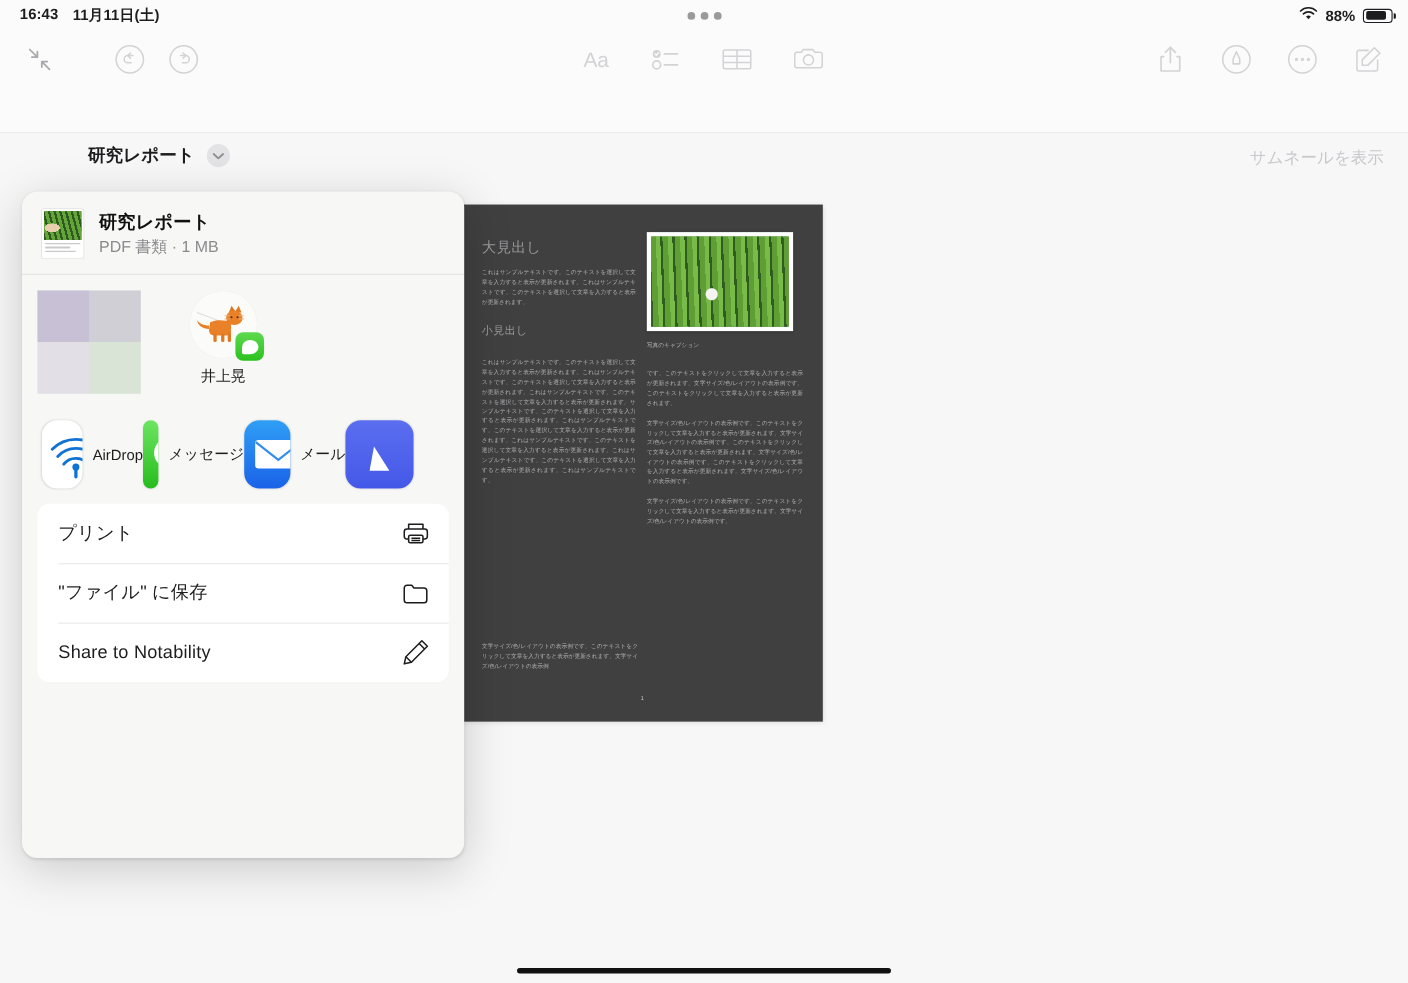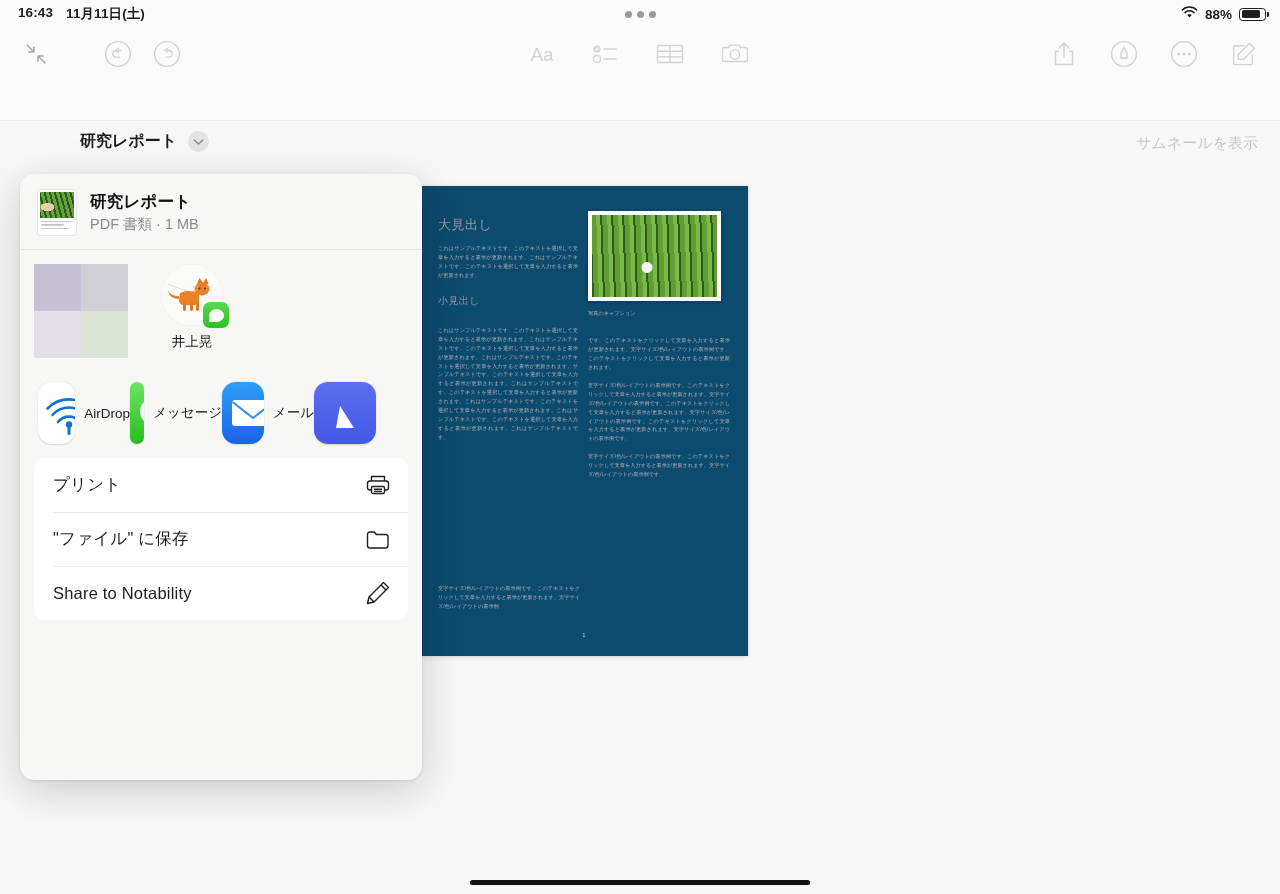--- a/index.html
+++ b/index.html
@@ -43,21 +43,21 @@
   .pdf-header-name { font-size: 16px; font-weight: 700; color: #1d1d1f; }
   .chev-btn {
     width: 21px; height: 21px; border-radius:50%; background:#e3e3e5;
     display:flex; align-items:center; justify-content:center;
   }
   .thumb-toggle { position:absolute; right: 22px; top: 134px; font-size: 15px; color: #c8c8cc; }
 
   
   .pdf-page {
     position:absolute; left: 420px; top: 186px; width: 328px; height: 470px;
-    background:#0c4a6e; box-shadow: 0 1px 5px rgba(0,0,0,.12), 0 0 0 .5px rgba(0,0,0,.05);
+    background:#404040; box-shadow: 0 1px 5px rgba(0,0,0,.12), 0 0 0 .5px rgba(0,0,0,.05);
   }
   .pdf-inner { position:absolute; inset: 0; padding: 22px 20px; }
   .pdf-h1 { font-size: 13px; color:#9a9a9e; letter-spacing:.5px; margin-bottom: 10px; }
   .pdf-h2 { font-size: 10px; color:#9a9a9e; letter-spacing:.4px; margin: 14px 0 18px; }
   .pdf-p { font-size: 5.2px; line-height: 1.72; color:#b2b2b6; text-align: justify; }
   .col-left { position:absolute; left: 18px; top: 30px; width: 140px; }
   .col-right { position:absolute; left: 168px; top: 150px; width: 142px; }
   .pdf-photo {
     position:absolute; left: 168px; top: 25px; width: 133px; height: 90px;
     padding: 4px; background:#fff; box-shadow: 0 1px 3px rgba(0,0,0,.22);
@@ -95,21 +95,21 @@
   }
   .ss-thumb-lines { position:absolute; left:3px; right:3px; top:31px; }
   .ss-thumb-lines i { display:block; height:1.3px; background:#c9c9cc; margin-bottom:2px; border-radius:1px;}
   .ss-thumb-lines i:nth-child(2){width:72%}
   .ss-thumb-lines i:nth-child(3){width:86%}
   .ss-title { font-size: 16.5px; font-weight: 700; color:#111; letter-spacing:.2px; }
   .ss-sub { font-size: 14.5px; color:#8a8a8e; margin-top: 2px; }
   .ss-sep { height:1px; background:#e3e3e0; margin: 0 0 0 0; }
 
   
-  .ss-suggest { display:flex; align-items:flex-start; gap: 22px; padding: 14px 14px 16px 14px; min-height: 118px; }
+  .ss-suggest { display:flex; align-items:flex-start; gap: 33px; padding: 14px 14px 16px 14px; min-height: 118px; }
   .airdrop-tile {
     width: 94px; height: 94px; flex:none;
     background:
       linear-gradient(to right, #c8c0d4 50%, #d1cfd6 50%) top/100% 50% no-repeat,
       linear-gradient(to right, #e2e0e6 50%, #d9e4d7 50%) bottom/100% 50% no-repeat;
   }
   .contact { width: 84px; display:flex; flex-direction:column; align-items:center; gap:7px; }
   .avatar {
     width: 62px; height: 62px; border-radius:50%; background:#fbfbf9; position:relative;
     box-shadow: inset 0 0 0 .5px rgba(0,0,0,.05);

